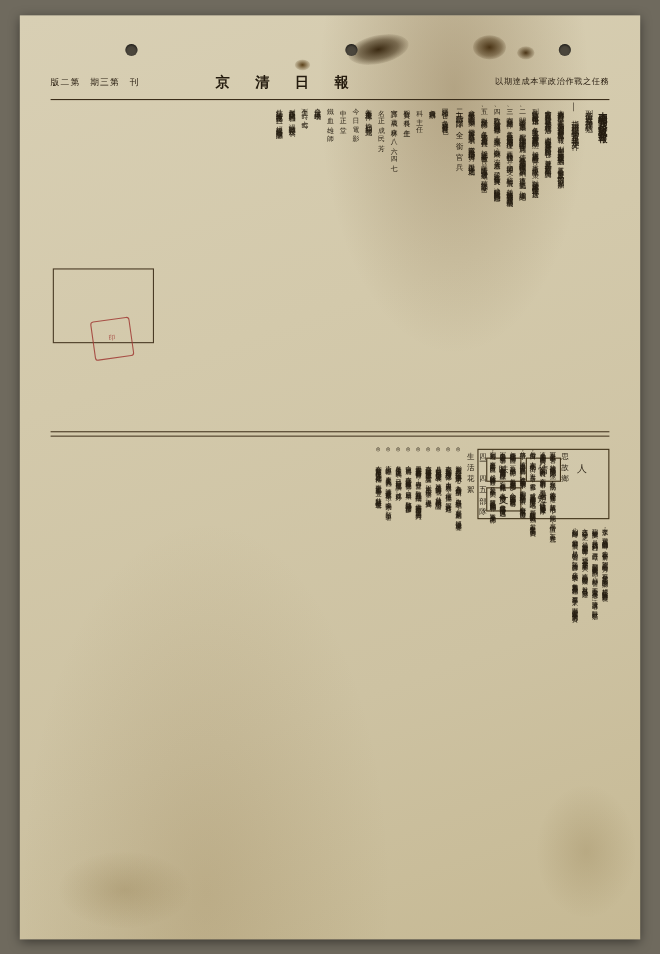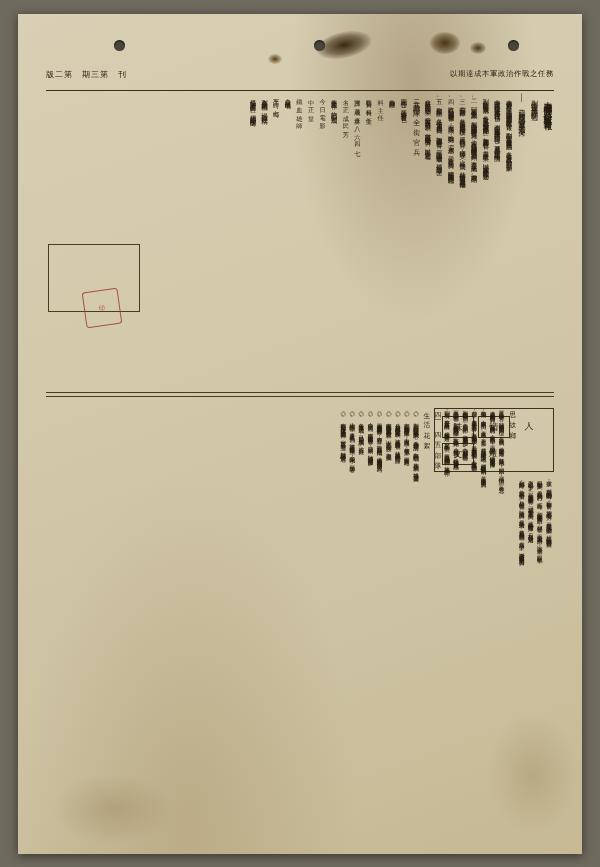--- a/index.html
+++ b/index.html
@@ -12,20 +12,21 @@
   .page{
     position:absolute;
     left:18px; top:14px;
     width:564px; height:840px;
     background:
       radial-gradient(ellipse at 70% 8%, rgba(90,60,20,.28) 0%, rgba(90,60,20,0) 22%),
       radial-gradient(ellipse at 30% 95%, rgba(120,90,40,.18) 0%, rgba(120,90,40,0) 30%),
       linear-gradient(160deg,#d8cfb4 0%, #d3c9ab 35%, #cdc2a2 70%, #c6b994 100%);
     box-shadow:0 2px 10px rgba(0,0,0,.5);
     overflow:hidden;
+    font-family:Liberation Mono, monospace;
   }
   
   .stain{position:absolute;border-radius:50%;pointer-events:none;}
   .s1{left:298px;top:18px;width:56px;height:26px;background:radial-gradient(ellipse,#3b2a12 0%,rgba(59,42,18,.55) 45%,rgba(59,42,18,0) 75%);transform:rotate(-12deg);}
   .s2{left:412px;top:18px;width:30px;height:22px;background:radial-gradient(ellipse,#4a3415 0%,rgba(74,52,21,.5) 50%,rgba(74,52,21,0) 78%);}
   .s3{left:452px;top:28px;width:16px;height:12px;background:radial-gradient(ellipse,#4a3415 0%,rgba(74,52,21,0) 80%);}
   .s4{left:250px;top:40px;width:14px;height:10px;background:radial-gradient(ellipse,#5a4018 0%,rgba(90,64,24,0) 80%);}
   .s5{left:35px;top:760px;width:120px;height:70px;background:radial-gradient(ellipse,rgba(120,95,45,.22) 0%,rgba(120,95,45,0) 72%);}
   .s6{left:470px;top:700px;width:90px;height:120px;background:radial-gradient(ellipse,rgba(120,95,45,.2) 0%,rgba(120,95,45,0) 72%);}
   .punch{position:absolute;width:11px;height:11px;border-radius:50%;
@@ -101,20 +102,21 @@
   <div class="stain s4"></div>
   <div class="stain s5"></div>
   <div class="stain s6"></div>
 
   <div class="punch p1"></div>
   <div class="punch p2"></div>
   <div class="punch p3"></div>
 
   <div class="masthead">
     <div class="mast-left">版二第　期三第　刊</div>
+    <div class="mast-mid">京　清　日　報</div>
     <div class="mast-right">以期達成本軍政治作戰之任務</div>
   </div>
 
   <div class="topband">
     <div class="vcols">
 
       <div class="vcol big" style="height:160px;">本總召開八月份政教會報</div>
       <div class="vcol med" style="height:110px;">副主任與處主持並作訓勉</div>
       <div class="vcol med" style="height:118px;">│指示財務政賦訓會宣導上級指示文件│</div>
 

